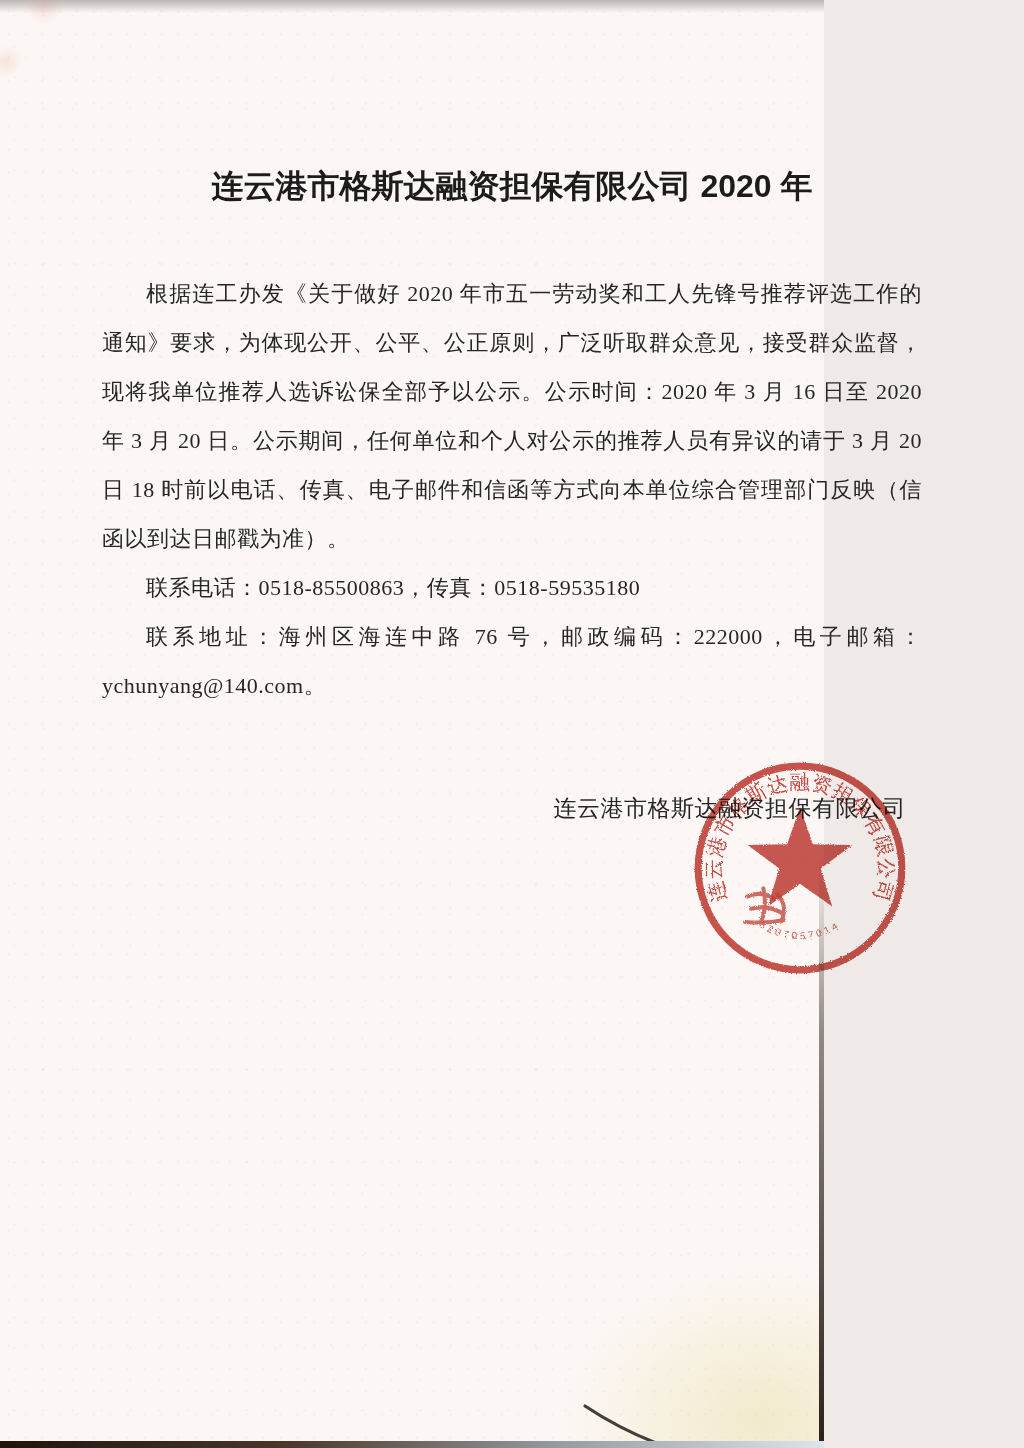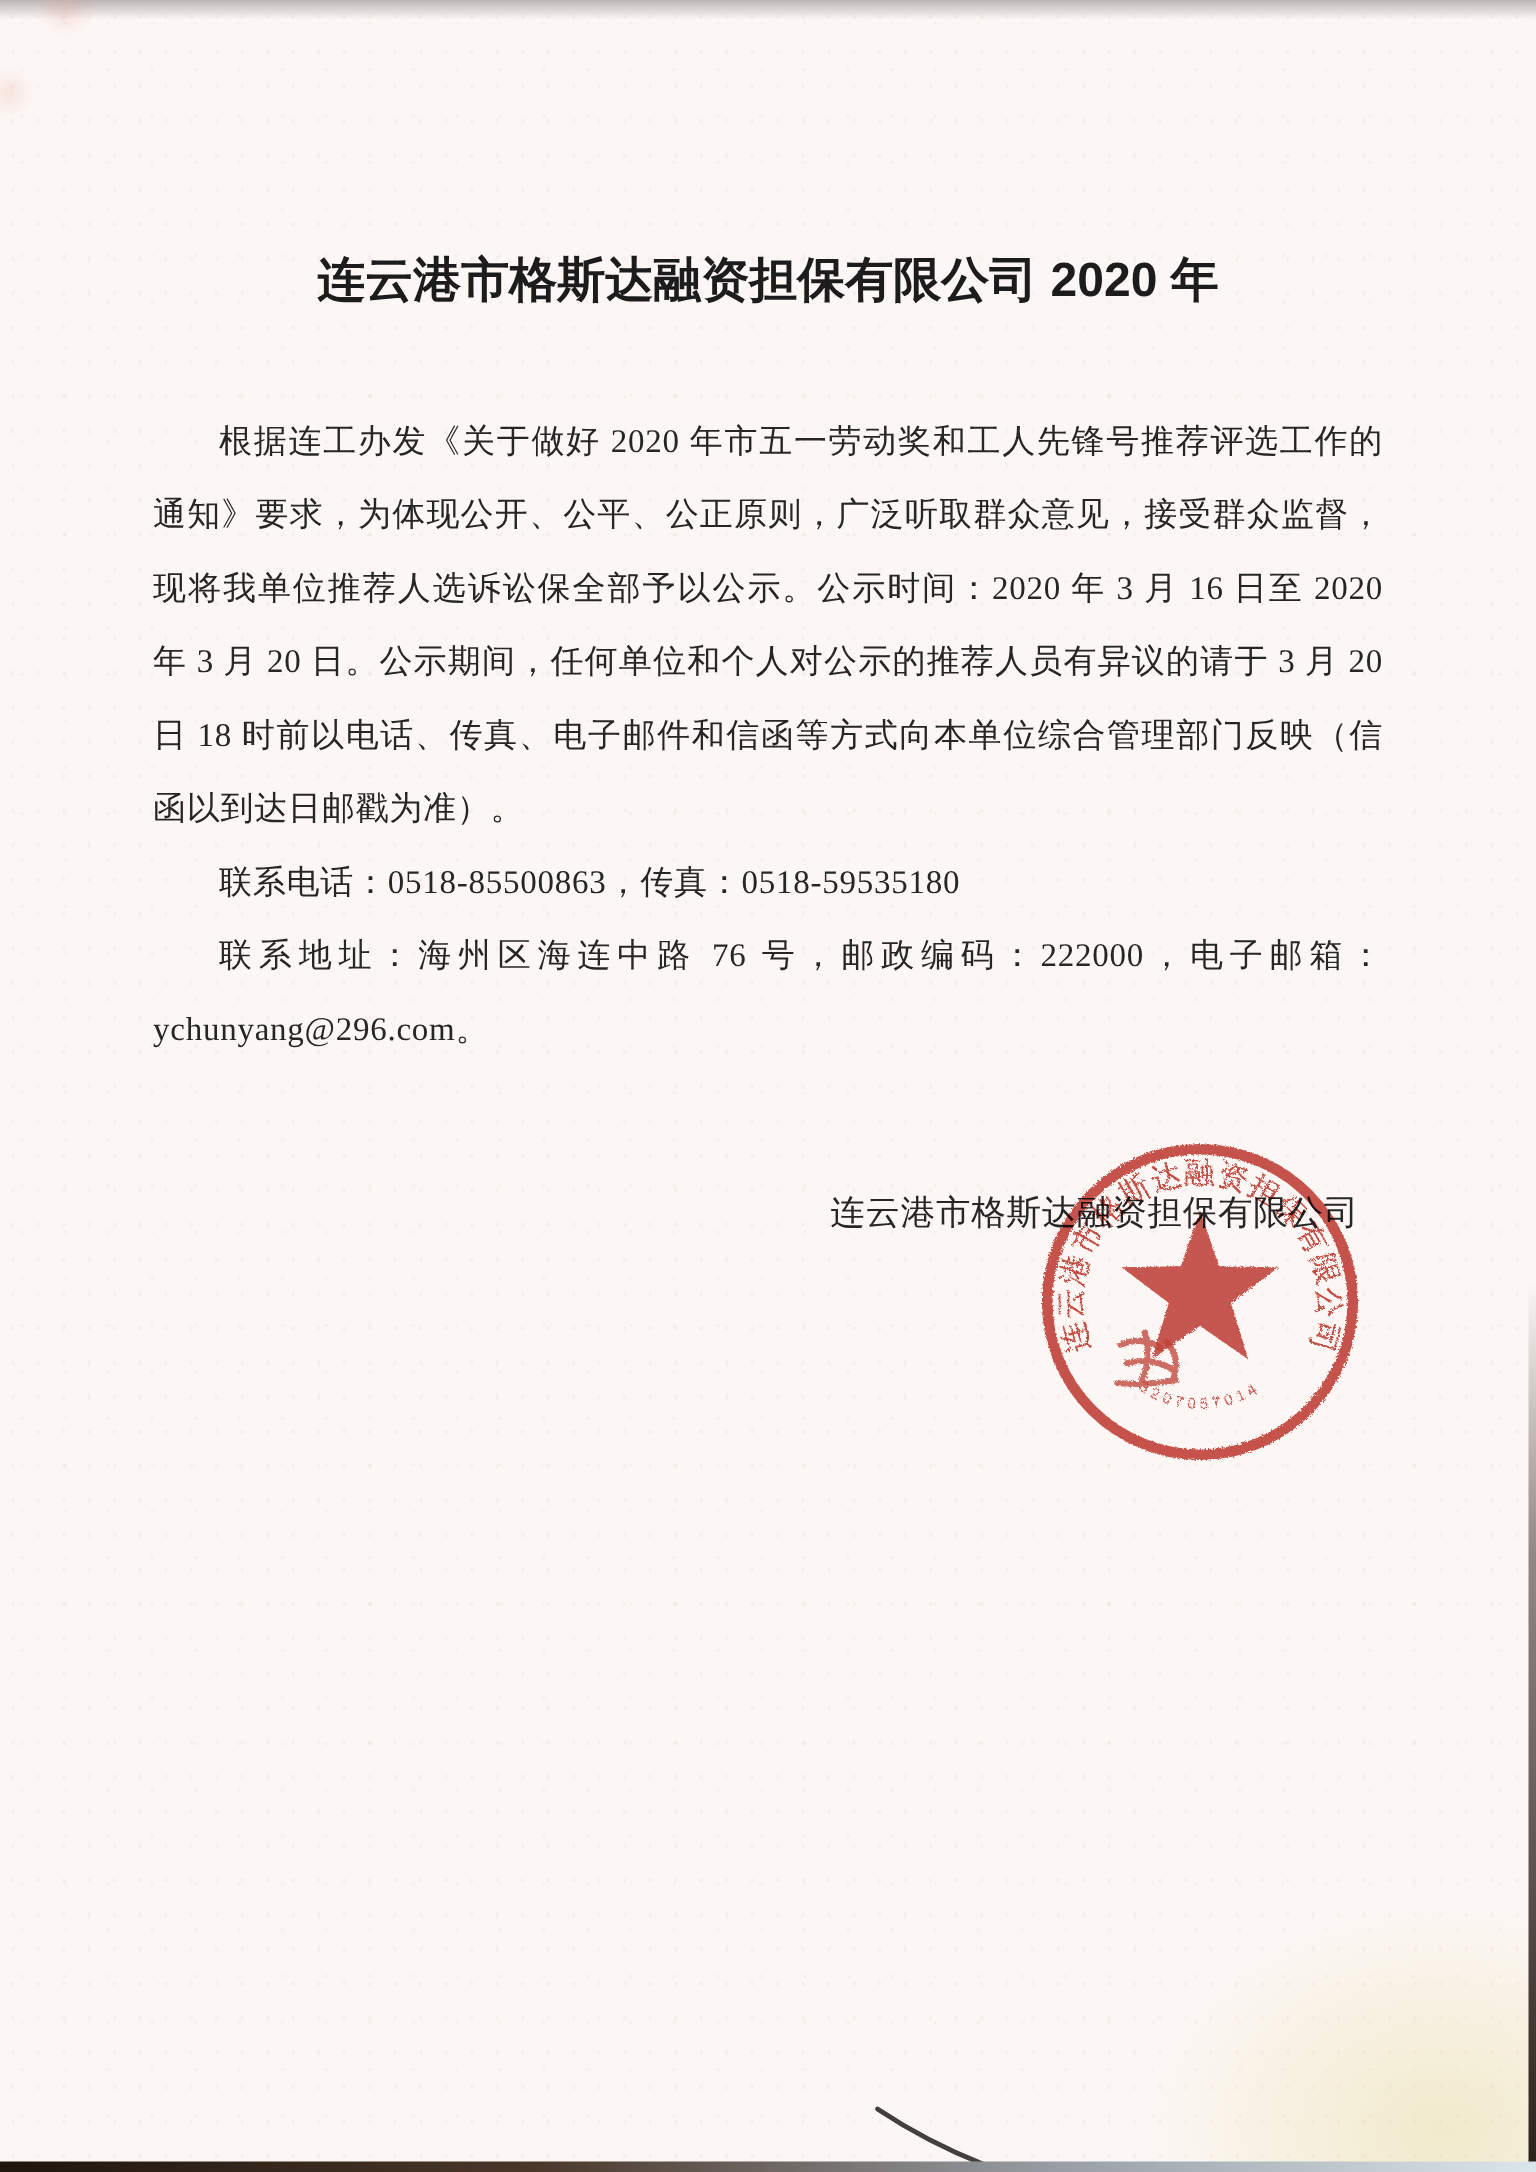--- a/index.html
+++ b/index.html
@@ -2,21 +2,21 @@
 <html><head>
 <meta charset="utf-8">
 <style>
   html,body{margin:0;padding:0;}
   body{
     width:1024px;height:1448px;position:relative;overflow:hidden;
     font-family:"Liberation Serif", serif;
     background:#efeae7;
   }
   .page{
-    position:absolute;left:0;top:0;width:1024px;height:1448px;
+    position:absolute;left:0;top:0;width:824px;height:1448px;
     background-color:#fcf7f5;
     background-image:
       radial-gradient(rgba(214,160,150,.10) 1px, transparent 1.3px),
       radial-gradient(rgba(186,148,138,.08) 1px, transparent 1.3px);
     background-size:17px 23px, 29px 31px;
   }
   
   .edge-top{position:absolute;left:0;top:0;right:0;height:13px;
     background:linear-gradient(to bottom, rgba(134,129,128,.55), rgba(134,129,128,0));}
   .edge-bottom{position:absolute;left:0;bottom:0;right:0;height:7px;
@@ -55,21 +55,21 @@
   <div class="tint-yellow"></div>
   <div class="smudge-tl"></div>
 
   <div class="content">
     <h1 class="doc-title">
       <span class="tline">连云港市格斯达融资担保有限公司 2020 年</span>
     </h1>
 
     <p class="body-text indent">根据连工办发《关于做好 2020 年市五一劳动奖和工人先锋号推荐评选工作的通知》要求，为体现公开、公平、公正原则，广泛听取群众意见，接受群众监督，现将我单位推荐人选诉讼保全部予以公示。公示时间：2020 年 3 月 16 日至 2020 年 3 月 20 日。公示期间，任何单位和个人对公示的推荐人员有异议的请于 3 月 20 日 18 时前以电话、传真、电子邮件和信函等方式向本单位综合管理部门反映（信函以到达日邮戳为准）。</p>
     <p class="body-text indent">联系电话：0518-85500863，传真：0518-59535180</p>
-    <p class="body-text indent">联系地址：海州区海连中路 76 号，邮政编码：222000，电子邮箱：ychunyang@296.com。</p>
+    <p class="body-text indent">联系地址：海州区海连中路 76 号，邮政编码：222000，电子邮箱：ychunyang@140.com。</p>
 
     <div class="sig">
       <div>连云港市格斯达融资担保有限公司</div>
     </div>
   </div>
 
   <svg class="seal" viewBox="0 0 220 220">
     <defs>
       <filter id="rough" x="-10%" y="-10%" width="120%" height="120%">
         <feTurbulence type="fractalNoise" baseFrequency="0.9" numOctaves="2" result="n"></feTurbulence>

